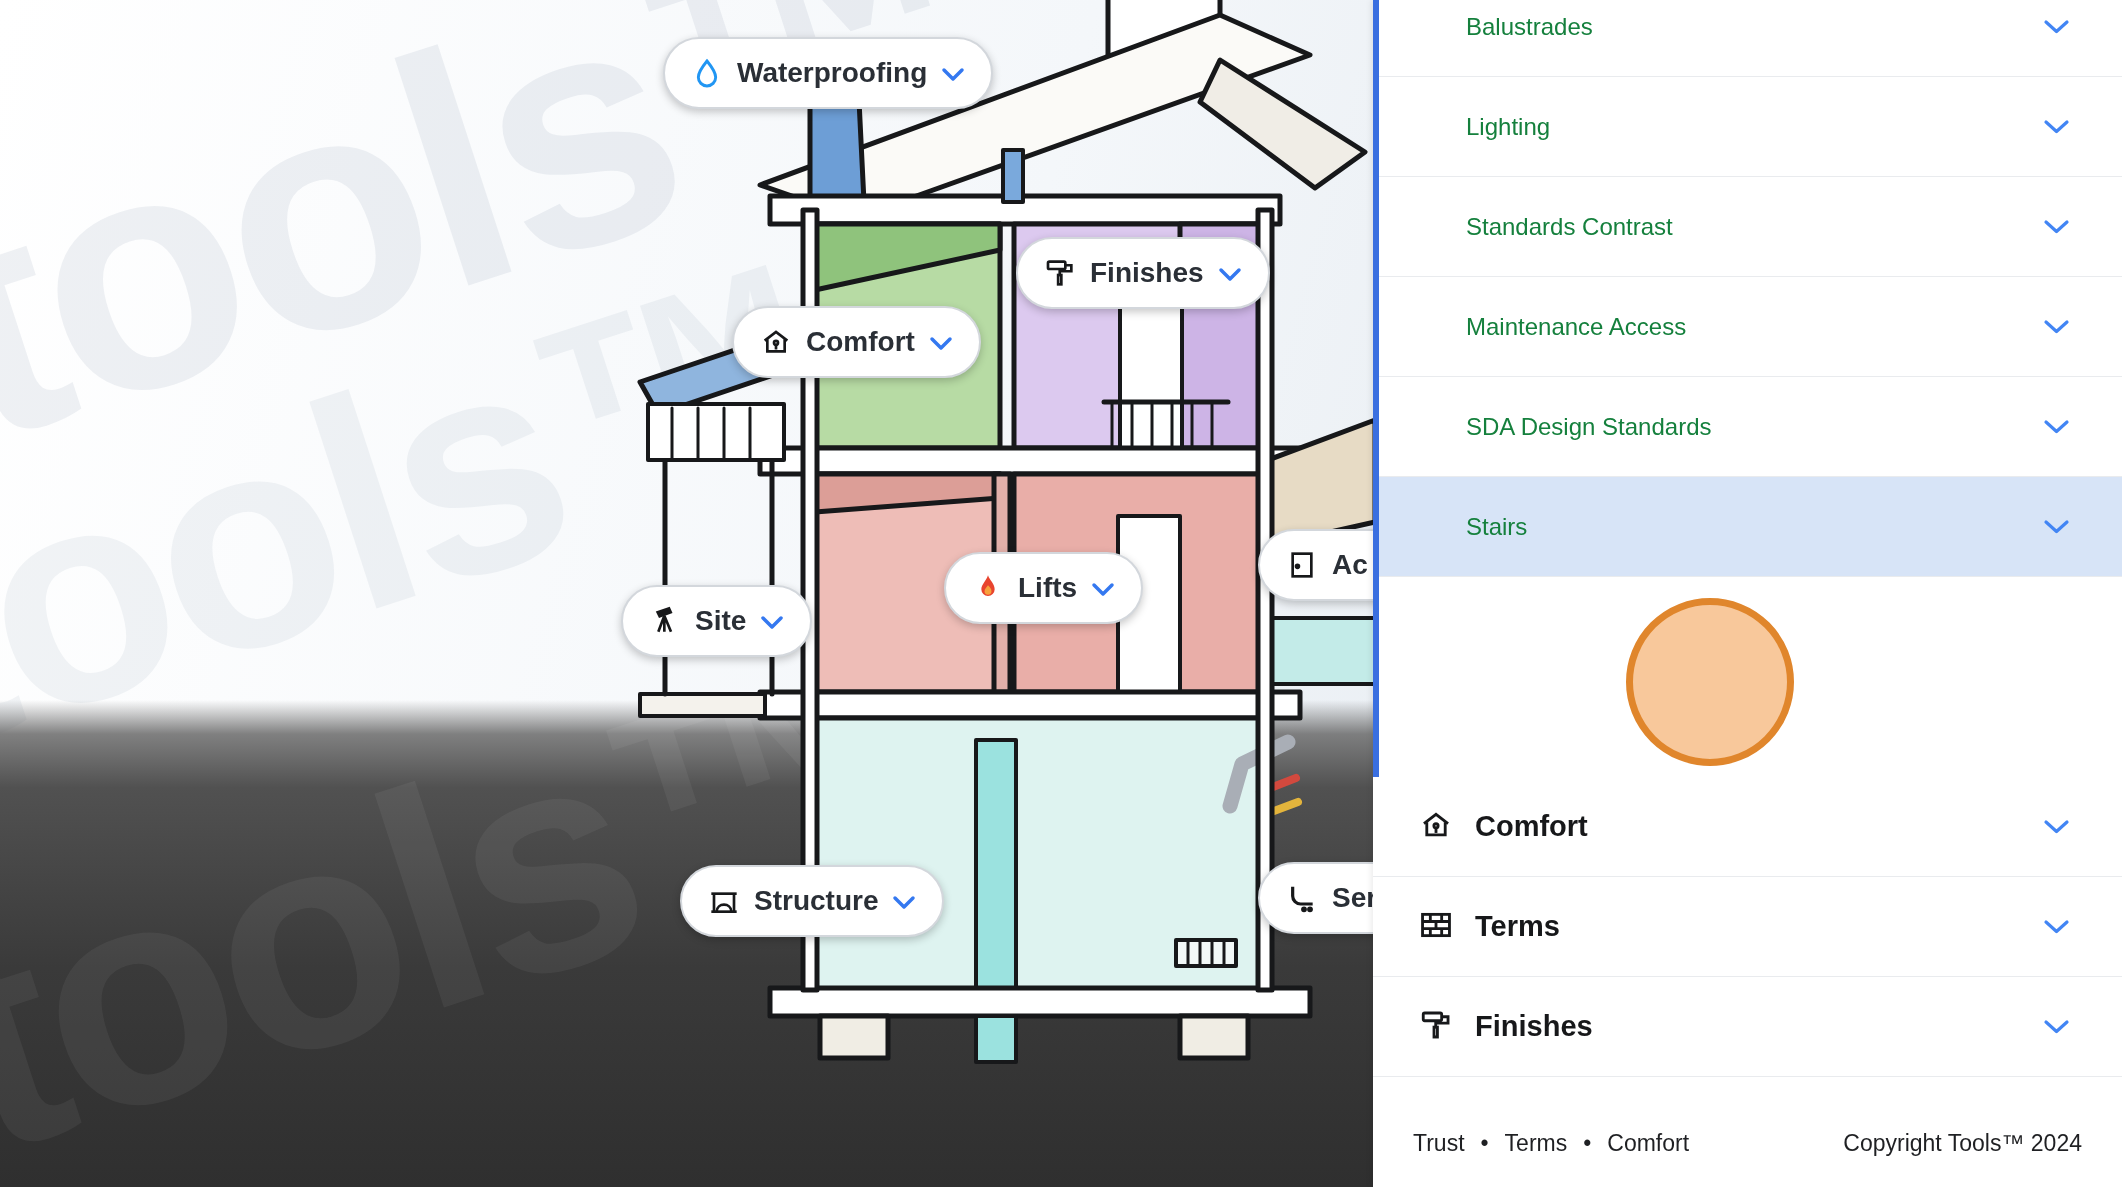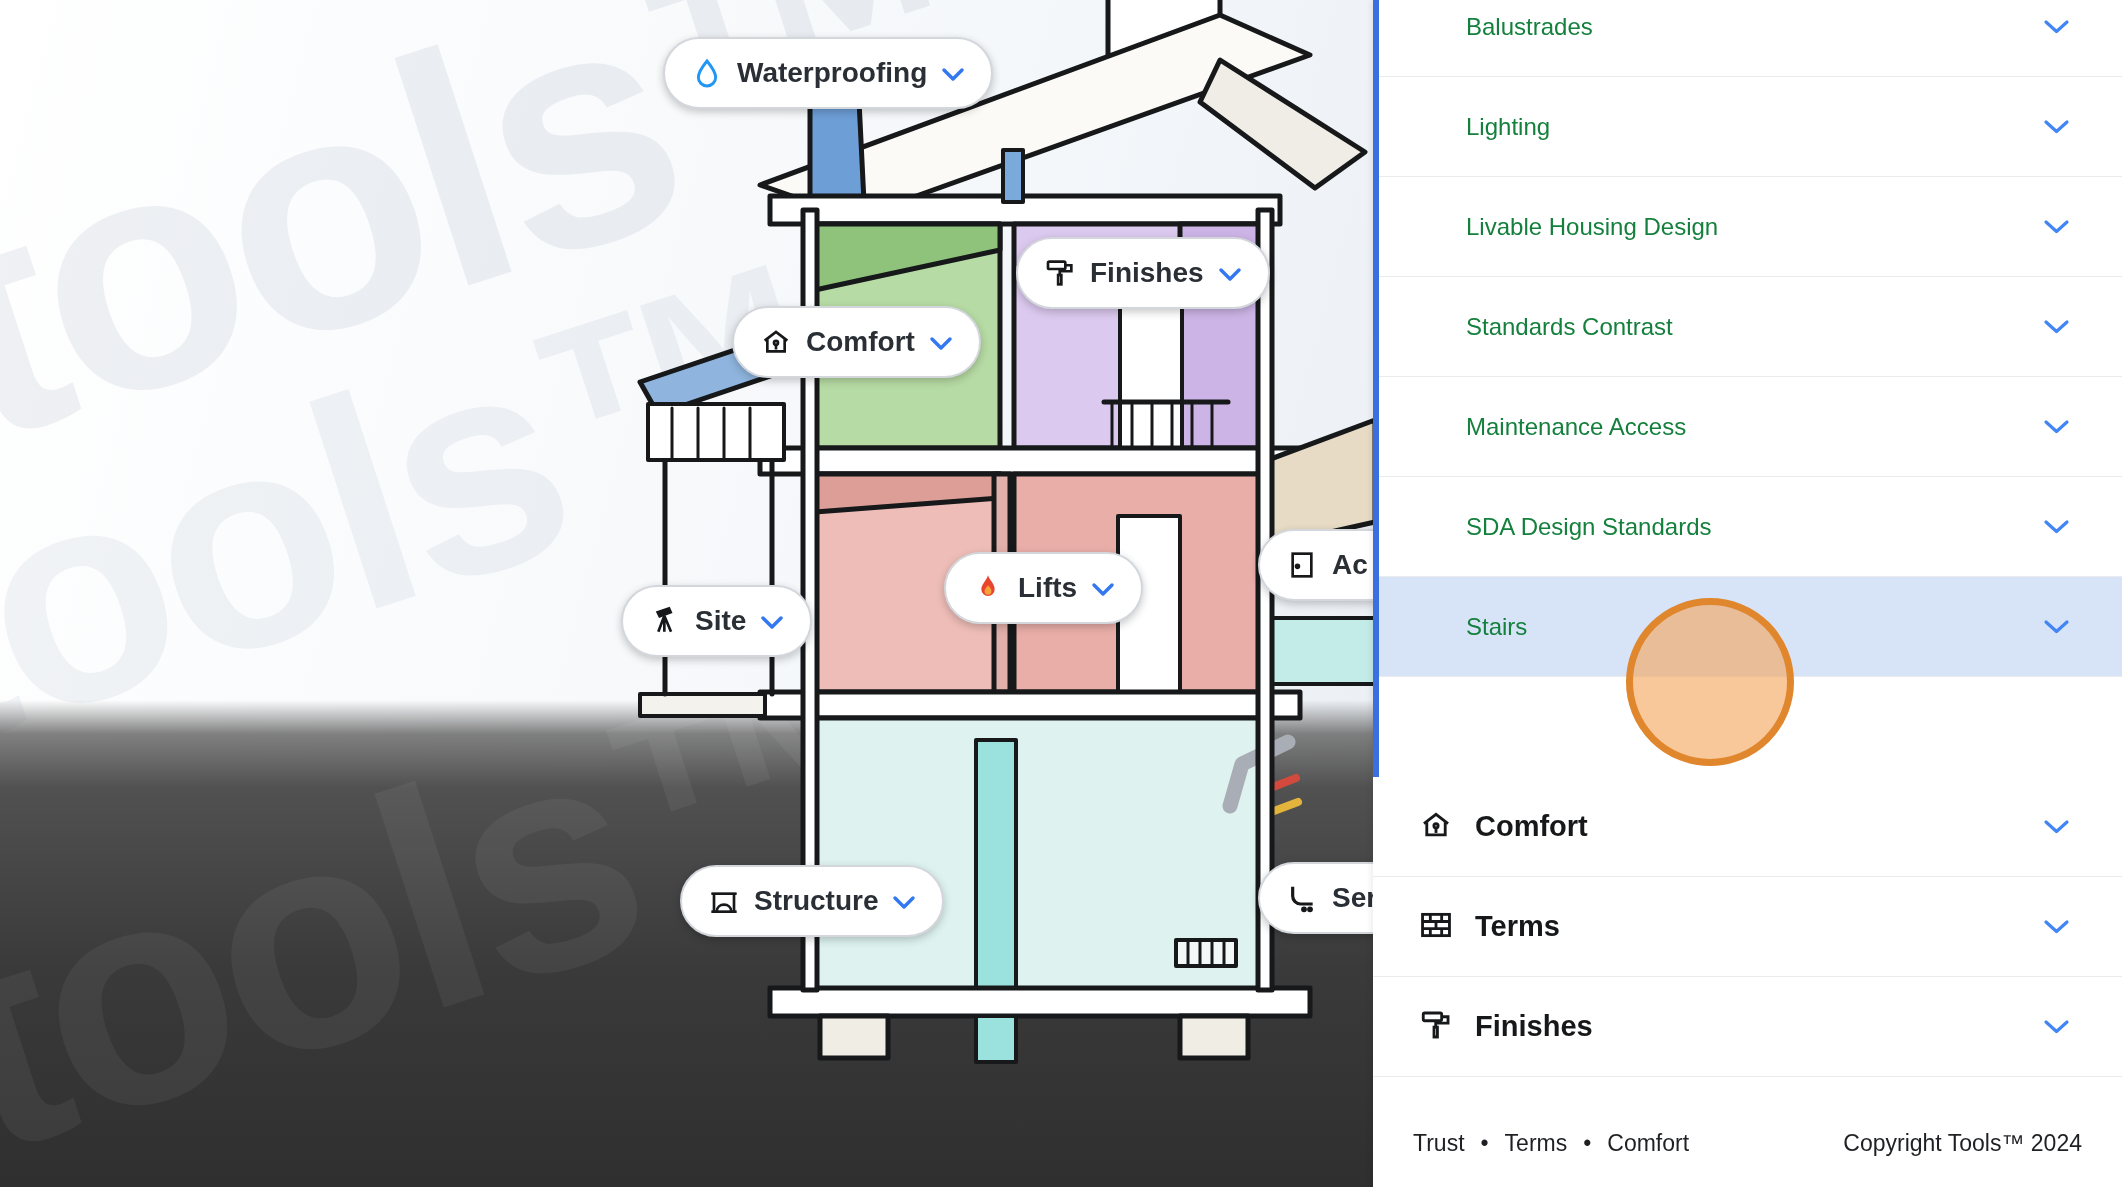--- a/index.html
+++ b/index.html
@@ -290,28 +290,20 @@
       </div>
       <div class="sub-row">
         <span class="sub-label">Lighting</span>
         <span class="chev">
             <svg width="27" height="17" viewBox="0 0 27 17">
               <polyline points="3,4 13.5,13.5 24,4" fill="none" stroke="#4285f4" stroke-width="3.2" stroke-linecap="round" stroke-linejoin="round"></polyline>
             </svg>
           </span>
       </div>
       <div class="sub-row">
-        <span class="sub-label">Livable Housing Design</span>
-        <span class="chev">
-            <svg width="27" height="17" viewBox="0 0 27 17">
-              <polyline points="3,4 13.5,13.5 24,4" fill="none" stroke="#4285f4" stroke-width="3.2" stroke-linecap="round" stroke-linejoin="round"></polyline>
-            </svg>
-          </span>
-      </div>
-      <div class="sub-row">
         <span class="sub-label">Standards Contrast</span>
         <span class="chev">
             <svg width="27" height="17" viewBox="0 0 27 17">
               <polyline points="3,4 13.5,13.5 24,4" fill="none" stroke="#4285f4" stroke-width="3.2" stroke-linecap="round" stroke-linejoin="round"></polyline>
             </svg>
           </span>
       </div>
       <div class="sub-row">
         <span class="sub-label">Maintenance Access</span>
         <span class="chev">

